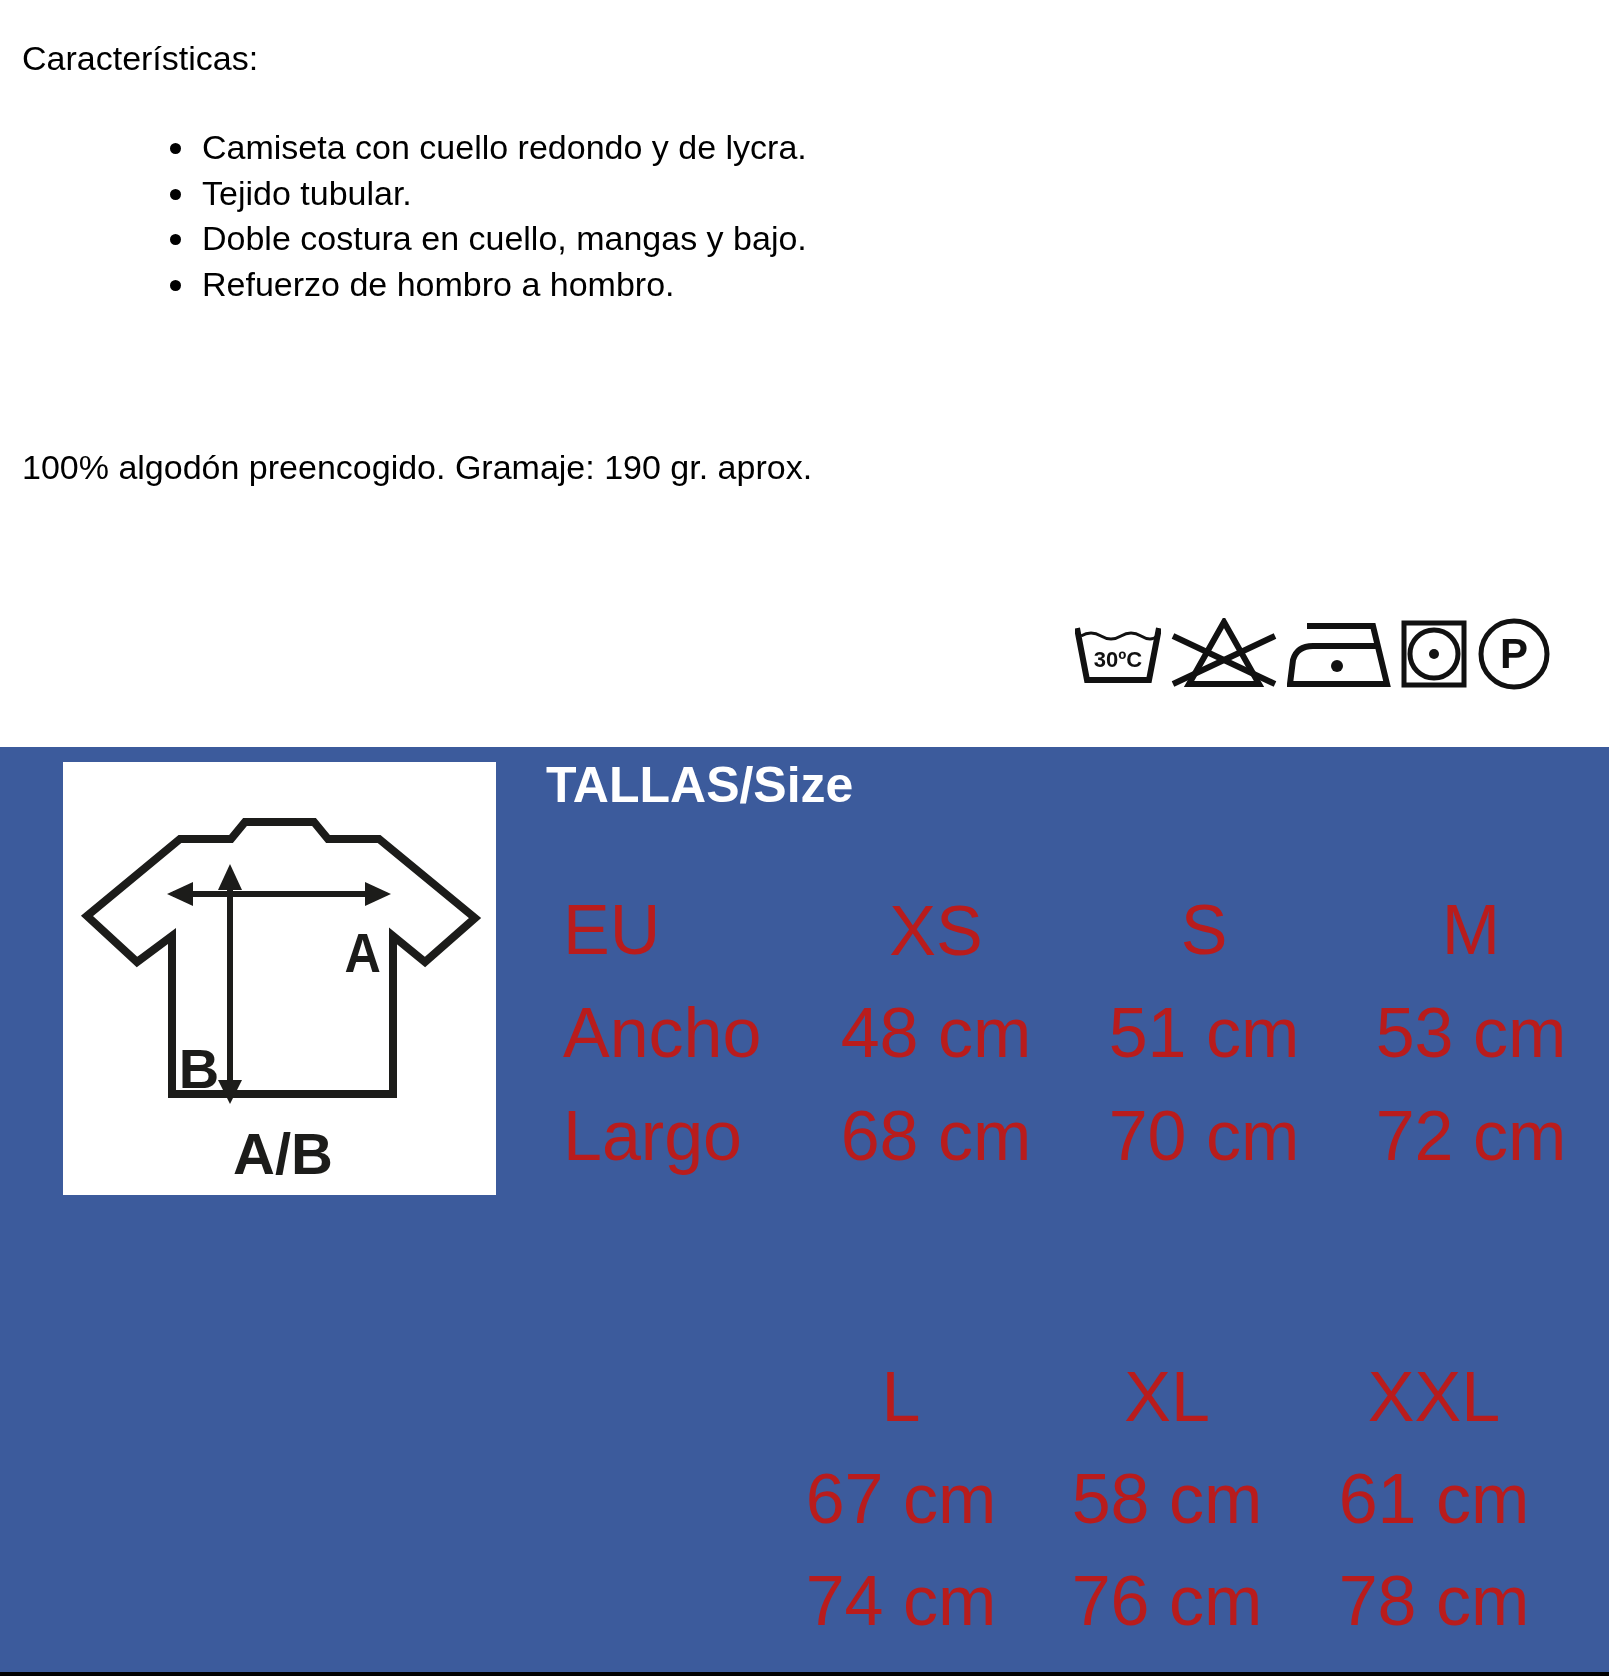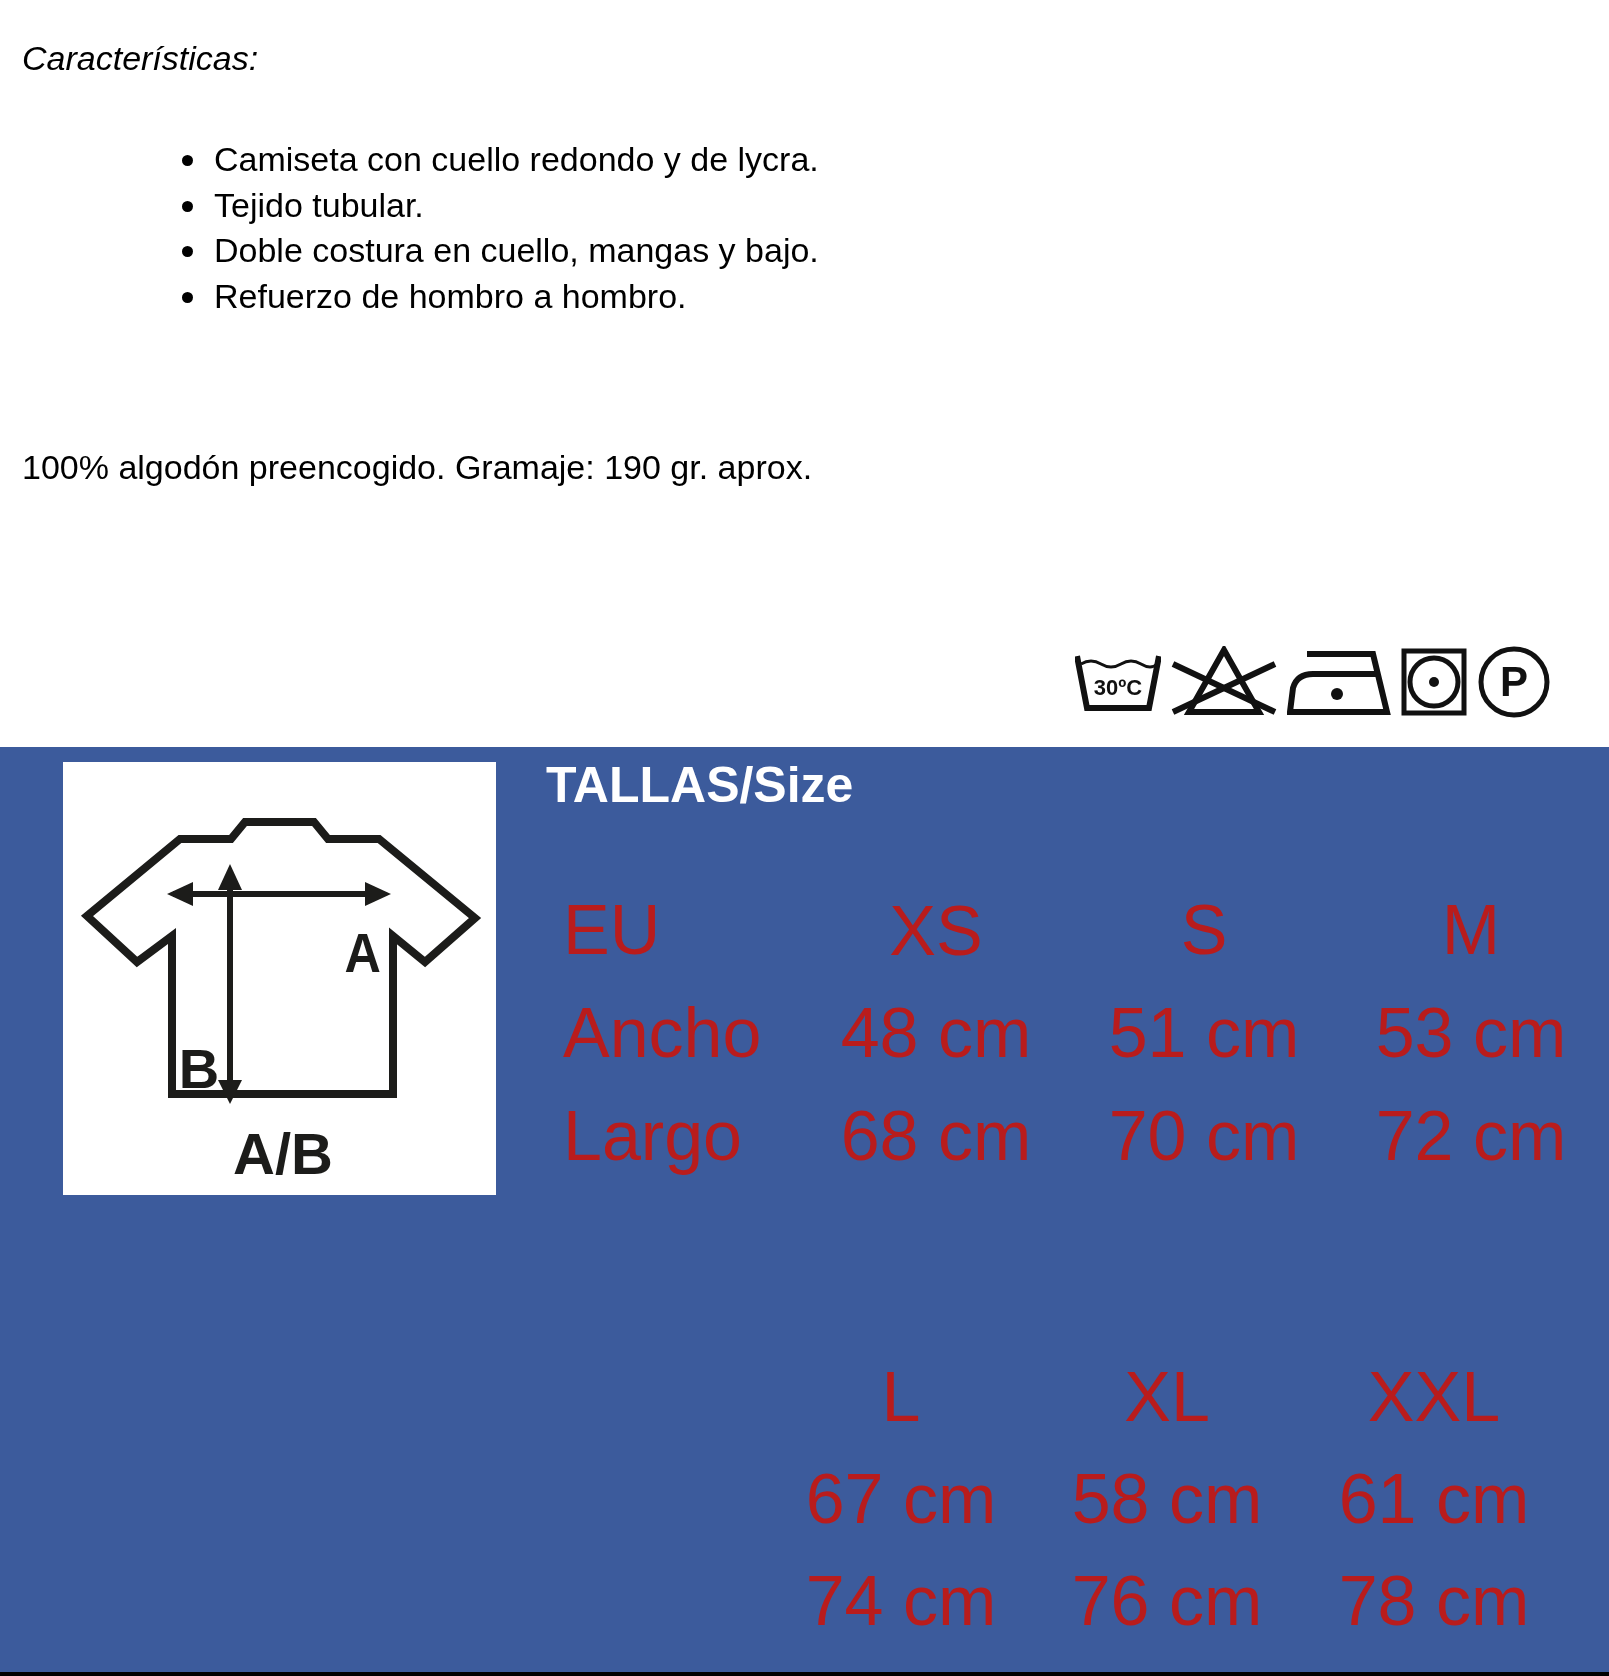--- a/index.html
+++ b/index.html
@@ -3,29 +3,29 @@
 <meta charset="utf-8">
 <style>
   html, body { margin: 0; padding: 0; }
   body {
     width: 1609px; height: 1676px; position: relative; overflow: hidden;
     background: #ffffff;
     font-family: "Liberation Sans", sans-serif;
     color: #000;
   }
   .abs { position: absolute; white-space: nowrap; }
-  .heading { left: 22px; top: 38px; font-size: 34px; line-height: 40px; font-style: italic; }
-  .features { position: absolute; left: 160px; top: 125px; margin: 12px; padding: 0; list-style: none; }
+  .heading { left: 22px; top: 38px; font-size: 34px; line-height: 40px; }
+  .features { position: absolute; left: 160px; top: 125px; margin: 0; padding: 0; list-style: none; }
   .features li { font-size: 34px; line-height: 45.5px; position: relative; padding-left: 42px; }
   .features li::before {
     content: ""; position: absolute; left: 10px; top: 18px;
     width: 11px; height: 11px; border-radius: 50%; background: #000;
   }
   .composition { left: 22px; top: 447px; font-size: 34px; line-height: 40px; }
-  .care { position: absolute; top: 640px; left: 1075px; height: 84px; display: flex; align-items: center; gap: 10px; }
+  .care { position: absolute; top: 612px; left: 1075px; height: 84px; display: flex; align-items: center; gap: 10px; }
   .care svg { display: block; }
   .band { position: absolute; left: 0; top: 747px; width: 1609px; height: 925px; background: #3c5b9c; }
   .bottom-line { position: absolute; left: 0; top: 1672px; width: 1609px; height: 4px; background: #000; }
   .diagram { position: absolute; left: 63px; top: 762px; width: 433px; height: 433px; background: #fff; }
   .title { left: 546px; top: 755px; font-size: 50px; font-weight: bold; color: #fff; line-height: 60px; }
   .cell { position: absolute; color: #b91c1c; font-size: 70px; line-height: 62px; white-space: nowrap; }
   .cell.c { transform: translateX(-50%); }
 </style>
 </head>
 <body>

